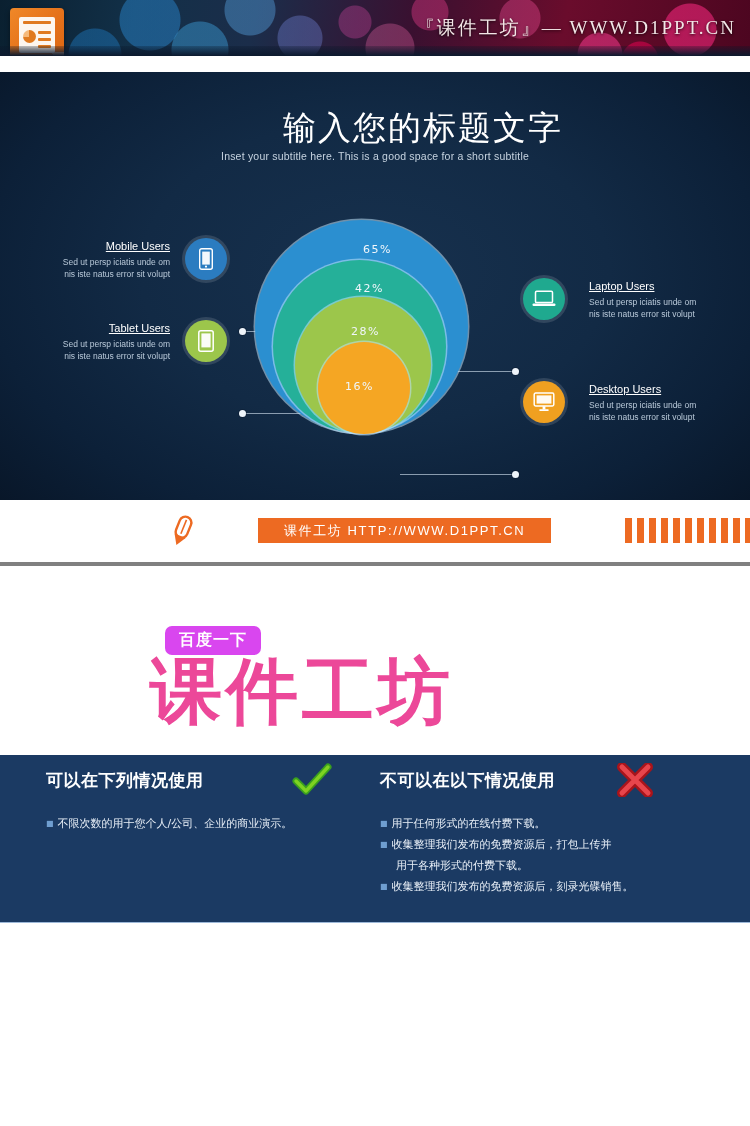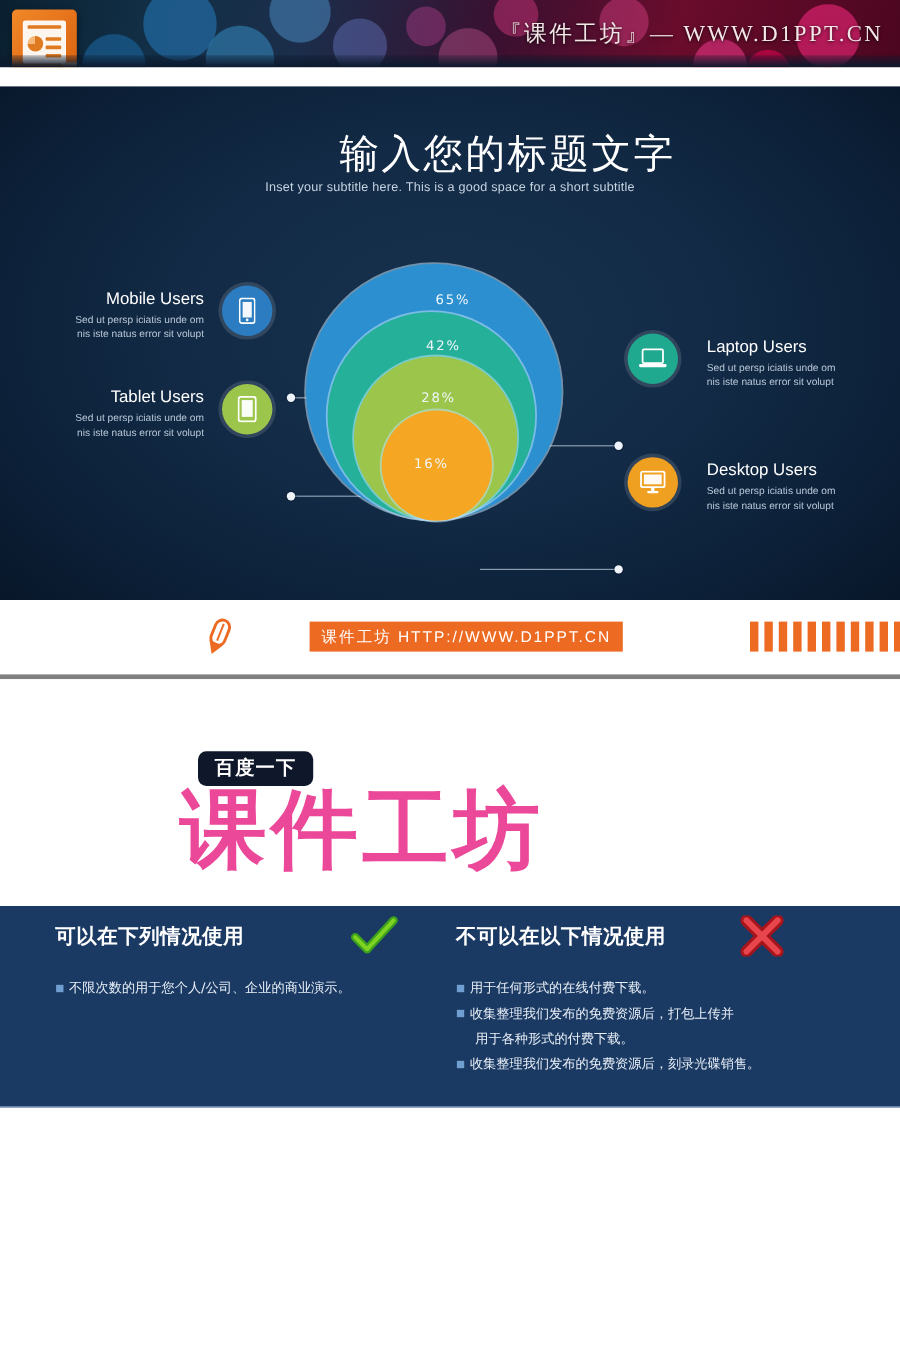--- a/index.html
+++ b/index.html
@@ -112,46 +112,46 @@
     position:absolute; width:42px; height:42px; border-radius:50%;
     box-shadow:0 0 0 3px rgba(255,255,255,0.13);
     display:flex; align-items:center; justify-content:center;
   }
   .icon-circle.mobile  { background:#2b7cc0; }
   .icon-circle.tablet  { background:#9cc64b; }
   .icon-circle.laptop  { background:#1fa98f; }
   .icon-circle.desktop { background:#f0a020; }
 
   .lbl { position:absolute; }
-  .lbl .ttl { color:#ffffff; font-size:14px; margin-bottom:4px; }
+  .lbl .ttl { color:#ffffff; font-size:11px; margin-bottom:4px;text-decoration:underline; }
   .lbl .dsc { color:#b9c9d9; font-size:8.5px; line-height:1.45; }
   .lbl.right { text-align:left; }
   .lbl.left  { text-align:right; }
 
   
   .url-strip {
     position:absolute; left:0; top:500px; width:750px; height:62px; background:#ffffff;
   }
   .pencil { position:absolute; left:167px; top:14px; width:30px; height:34px; }
   .url-box {
     position:absolute; left:258px; top:18px; height:25px; background:#ed6a22;
     color:#ffffff; font-size:13px; letter-spacing:1.6px;
-    display:flex; align-items:center; padding:0 10px; white-space:nowrap;
+    display:flex; align-items:center; padding:0 26px; white-space:nowrap;
     font-family:"Liberation Sans", sans-serif;
   }
   .bars { position:absolute; left:625px; top:18px; height:25px; display:flex; gap:5px; }
   .bars i { display:block; width:7px; height:25px; background:#ed6a22; }
 
   
   .divider { position:absolute; left:0; top:562px; width:750px; height:4px; background:#808080; }
 
   
   .slide2 { position:absolute; left:0; top:566px; width:750px; height:380px; background:#ffffff; }
   .badge {
-    position:absolute; left:165px; top:626px; background:#0f172a; color:#ffffff;
+    position:absolute; left:165px; top:626px; background:#d946ef; color:#ffffff;
     font-size:16px; padding:4px 14px; border-radius:7px; letter-spacing:1px;
     font-weight:bold; font-family:Liberation Mono, monospace;
   }
   .brand {
     position:absolute; left:150px; top:655px; width:460px;
     color:#ec4899; font-size:72px; font-weight:bold; letter-spacing:4px;
     font-family:"DejaVu Sans", sans-serif; line-height:1;
   }
 
   .terms {

